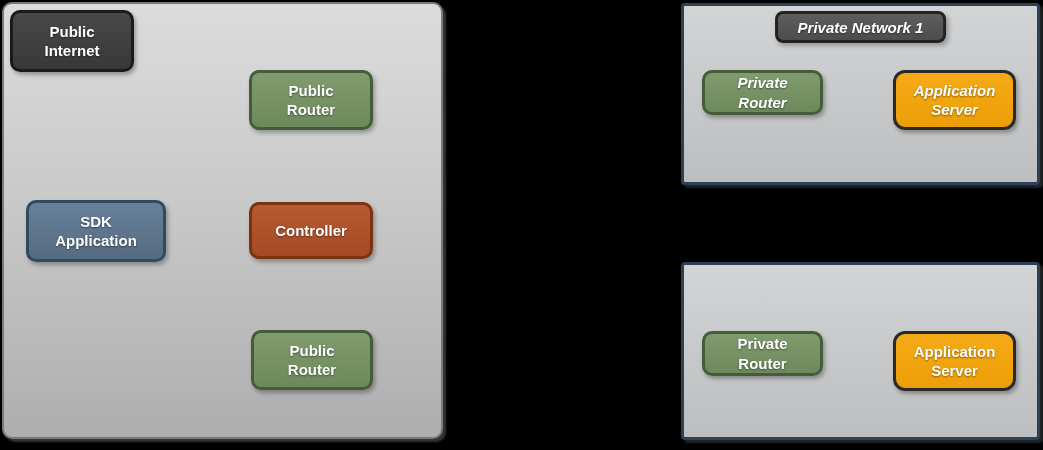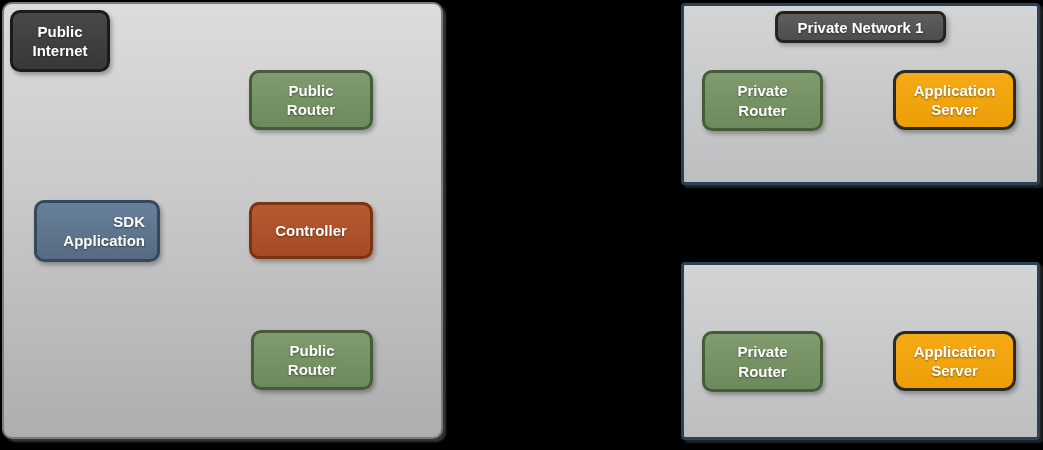--- a/index.html
+++ b/index.html
@@ -26,21 +26,21 @@
     box-shadow: 3px 3px 2px rgba(115,115,115,0.45);
   }
   .zone-private {
     left: 681px;
     width: 359px;
     background: linear-gradient(180deg, #d2d4d6 0%, #c7c9cb 50%, #bcbec0 100%);
     border: 3px solid #2a4158;
     border-radius: 4px;
     box-shadow: 3px 3px 2px rgba(90,100,110,0.35);
   }
-  .zone-private-1 { top: 3px; height: 182px; }
+  .zone-private-1 { top: 3px; height: 182px; font-style: italic; }
   .zone-private-2 { top: 262px; height: 178px; }
 
   
   .node {
     position: absolute;
     display: flex;
     align-items: center;
     justify-content: center;
     text-align: center;
     color: #ffffff;
@@ -91,28 +91,28 @@
     font-size: 15px;
     padding: 0 20px;
     background: linear-gradient(180deg, #5e5e5e, #4d4d4d);
     border: 3px solid #222222;
     border-radius: 8px;
     text-shadow: 0 1px 2px rgba(0,0,0,0.45);
     box-shadow: 2px 3px 4px rgba(0,0,0,0.25);
   }
 
   
-  .pos-public-internet      { left: 6px;   top: 6px;   width: 100px; height: 62px; }
+  .pos-public-internet      { left: 6px;   top: 6px;   width: 124px; height: 62px; }
   .pos-public-router-top    { left: 245px; top: 66px;  width: 124px; height: 60px; }
-  .pos-sdk-application      { left: 30px;  top: 196px; width: 126px; height: 62px; text-align: right; }
+  .pos-sdk-application      { left: 22px;  top: 196px; width: 140px; height: 62px; }
   .pos-controller           { left: 245px; top: 198px; width: 124px; height: 57px; }
   .pos-public-router-bottom { left: 247px; top: 326px; width: 122px; height: 60px; }
 
   
-  .pos-private-router { left: 18px;  top: 64px; width: 121px; height: 61px; }
+  .pos-private-router { left: 18px;  top: 64px; width: 121px; height: 45px; }
   .pos-app-server     { left: 209px; top: 64px; width: 123px; height: 60px; }
   .zone-private-2 .pos-private-router { top: 66px; }
   .zone-private-2 .pos-app-server     { top: 66px; }
 </style>
 </head>
 <body>
 
 <div class="canvas">
 
   <div class="zone zone-public">

